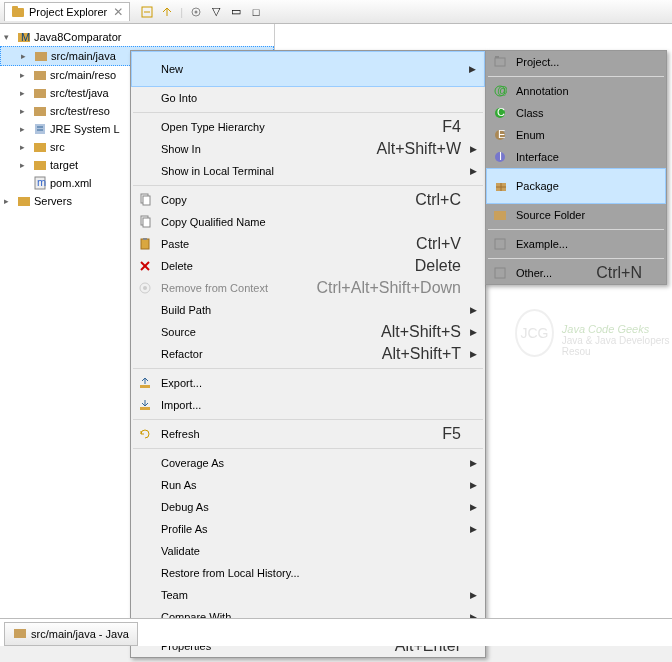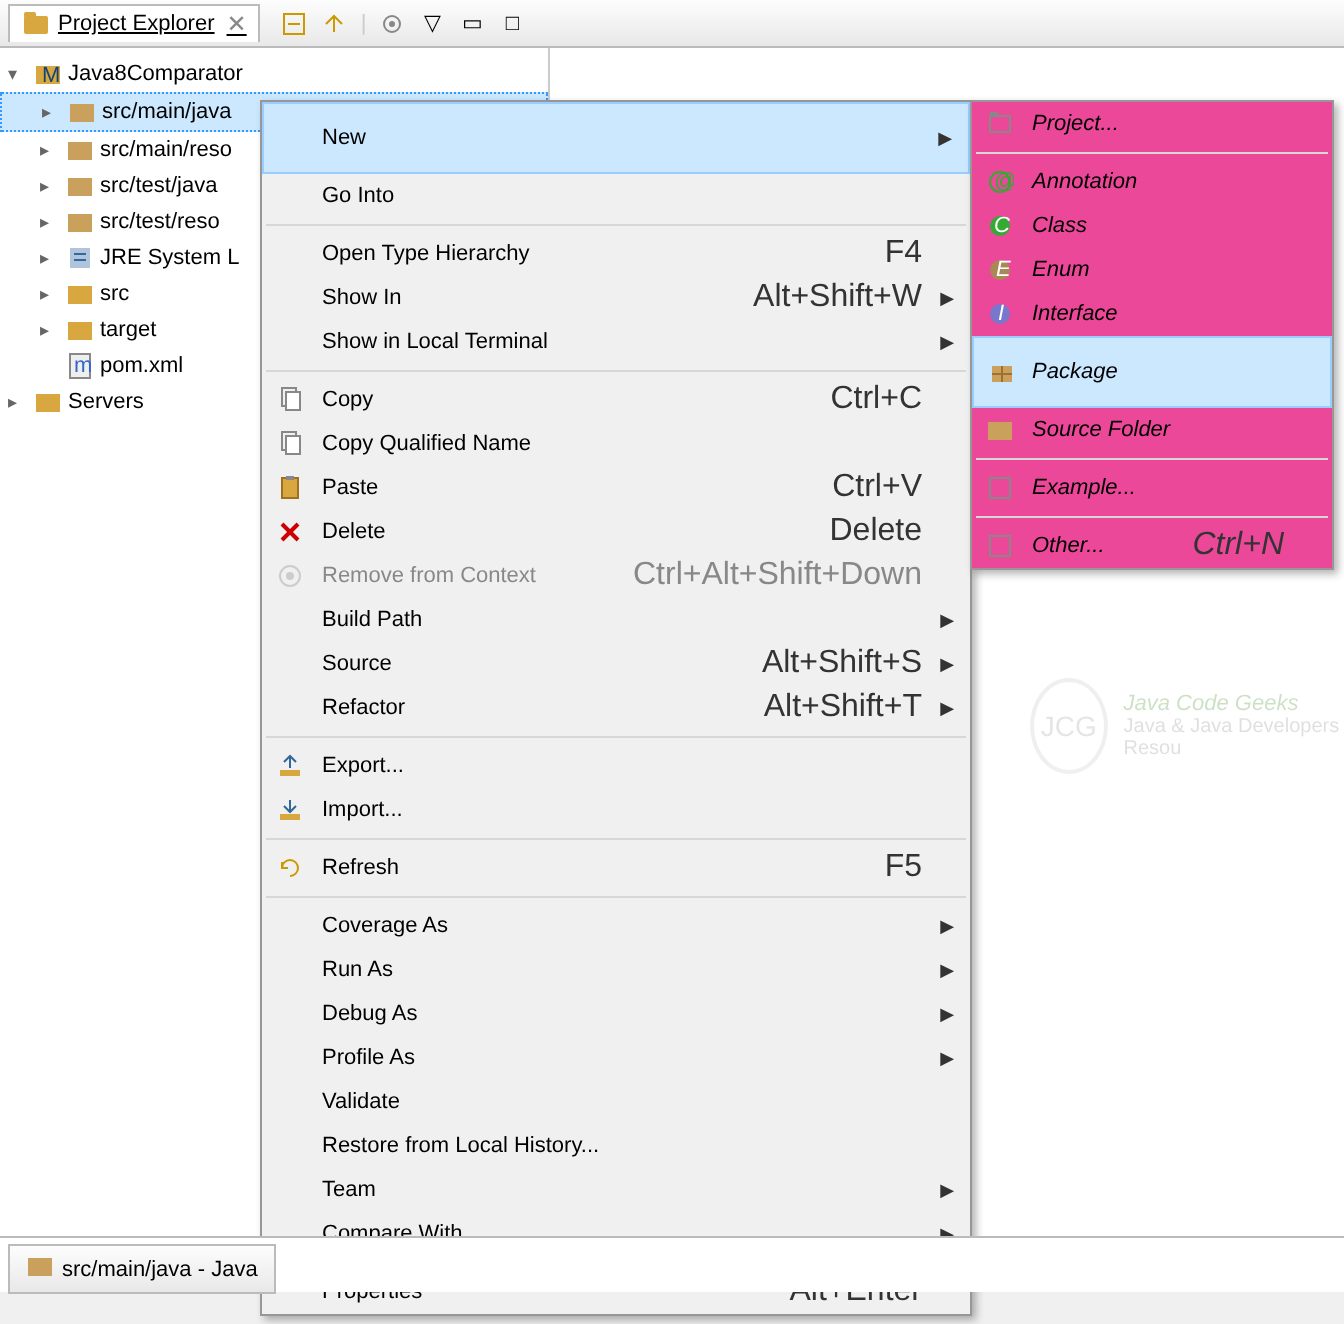--- a/index.html
+++ b/index.html
@@ -1,19 +1,19 @@
 <!DOCTYPE html>
 <html><head>
   <meta charset="utf-8">
   <style>
     * { margin: 0; padding: 0; box-sizing: border-box; font-family: "Segoe UI", Tahoma, sans-serif; font-size: 11px; }
     body { background: #f0f0f0; width: 672px; height: 662px; position: relative; overflow: hidden; }
     
     .view-header { background: linear-gradient(#fdfdfd, #e8e8e8); border-bottom: 1px solid #bbb; height: 24px; display: flex; align-items: center; padding: 0 4px; gap: 2px; }
-    .view-tab { display: flex; align-items: center; gap: 4px; padding: 2px 6px; background: #fff; border: 1px solid #bbb; border-bottom: none; text-decoration: underline; }
+    .view-tab { display: flex; align-items: center; gap: 4px; padding: 2px 6px; background: #fff; border: 1px solid #bbb; border-bottom: none; }
     .view-tab .close { color: #888; font-size: 12px; margin-left: 2px; }
     .toolbar-icons { display: flex; align-items: center; gap: 6px; margin-left: 8px; }
     .toolbar-icon { width: 14px; height: 14px; display: inline-flex; align-items: center; justify-content: center; }
     
     .main-area { display: flex; height: 600px; background: #fff; }
     .explorer-panel { width: 275px; background: #fff; border-right: 1px solid #ccc; padding: 4px 0; }
     .tree { list-style: none; }
     .tree li { display: flex; align-items: center; padding: 1px 0; white-space: nowrap; }
     .tree .indent-0 { padding-left: 4px; }
     .tree .indent-1 { padding-left: 20px; }
@@ -25,26 +25,26 @@
     .menu-item { display: flex; align-items: center; height: 22px; padding: 0 24px 0 30px; position: relative; }
     .menu-item.highlighted { background: #cce8ff; border: 1px solid #99ccff; height: 36px; padding: 0 23px 0 29px; }
     .menu-item.disabled { color: #888; }
     .menu-item .item-icon { position: absolute; left: 6px; width: 16px; height: 16px; display: inline-flex; align-items: center; justify-content: center; }
     .menu-item .label { flex: 1; }
     .menu-item .shortcut { color: #333; font-size: 16px; }
     .menu-item.disabled .shortcut { color: #888; }
     .menu-item .submenu-arrow { position: absolute; right: 8px; font-size: 9px; color: #333; }
     .menu-separator { height: 1px; background: #d7d7d7; margin: 3px 2px; }
     
-    .submenu { position: absolute; left: 485px; top: 50px; width: 182px; background: #ec4899; border: 1px solid #979797; box-shadow: 2px 2px 4px rgba(0,0,0,0.3); font-style: italic; }
+    .submenu { position: absolute; left: 485px; top: 50px; width: 182px; background: #a3a3a3; border: 1px solid #979797; box-shadow: 2px 2px 4px rgba(0,0,0,0.3); }
     
     .bottom-panel { position: absolute; bottom: 16px; left: 0; right: 0; height: 28px; border-top: 1px solid #bbb; background: #fff; }
     .bottom-tab { display: inline-flex; align-items: center; gap: 4px; padding: 3px 8px; background: linear-gradient(#fdfdfd,#e8e8e8); border: 1px solid #bbb; margin: 3px 0 0 4px; }
     
-    .watermark { position: absolute; left: 240px; top: 285px; opacity: 0.3; color: #5a9e3e; font-size: 22px; font-family: Georgia, serif; font-style: italic; pointer-events: none; display: flex; align-items: center; gap: 8px; margin-top: 30px; }
+    .watermark { position: absolute; left: 240px; top: 285px; opacity: 0.3; color: #5a9e3e; font-size: 22px; font-family: Georgia, serif; font-style: italic; pointer-events: none; display: flex; align-items: flex-end; gap: 8px; }
     .watermark-logo { width: 48px; height: 48px; border: 2px solid #ccc; border-radius: 50%; display: flex; align-items: center; justify-content: center; color: #aaa; font-size: 14px; font-style: normal; }
     .watermark-sub { font-size: 10px; color: #999; display: block; font-style: normal; }
     
     
     .ic-folder { fill: #d9a740; }
     .ic-package { fill: #c9a05c; }
     .ic-file { fill: #eee; stroke: #888; }
     .ic-jar { fill: #b0c4de; }
   </style>
 </head>

